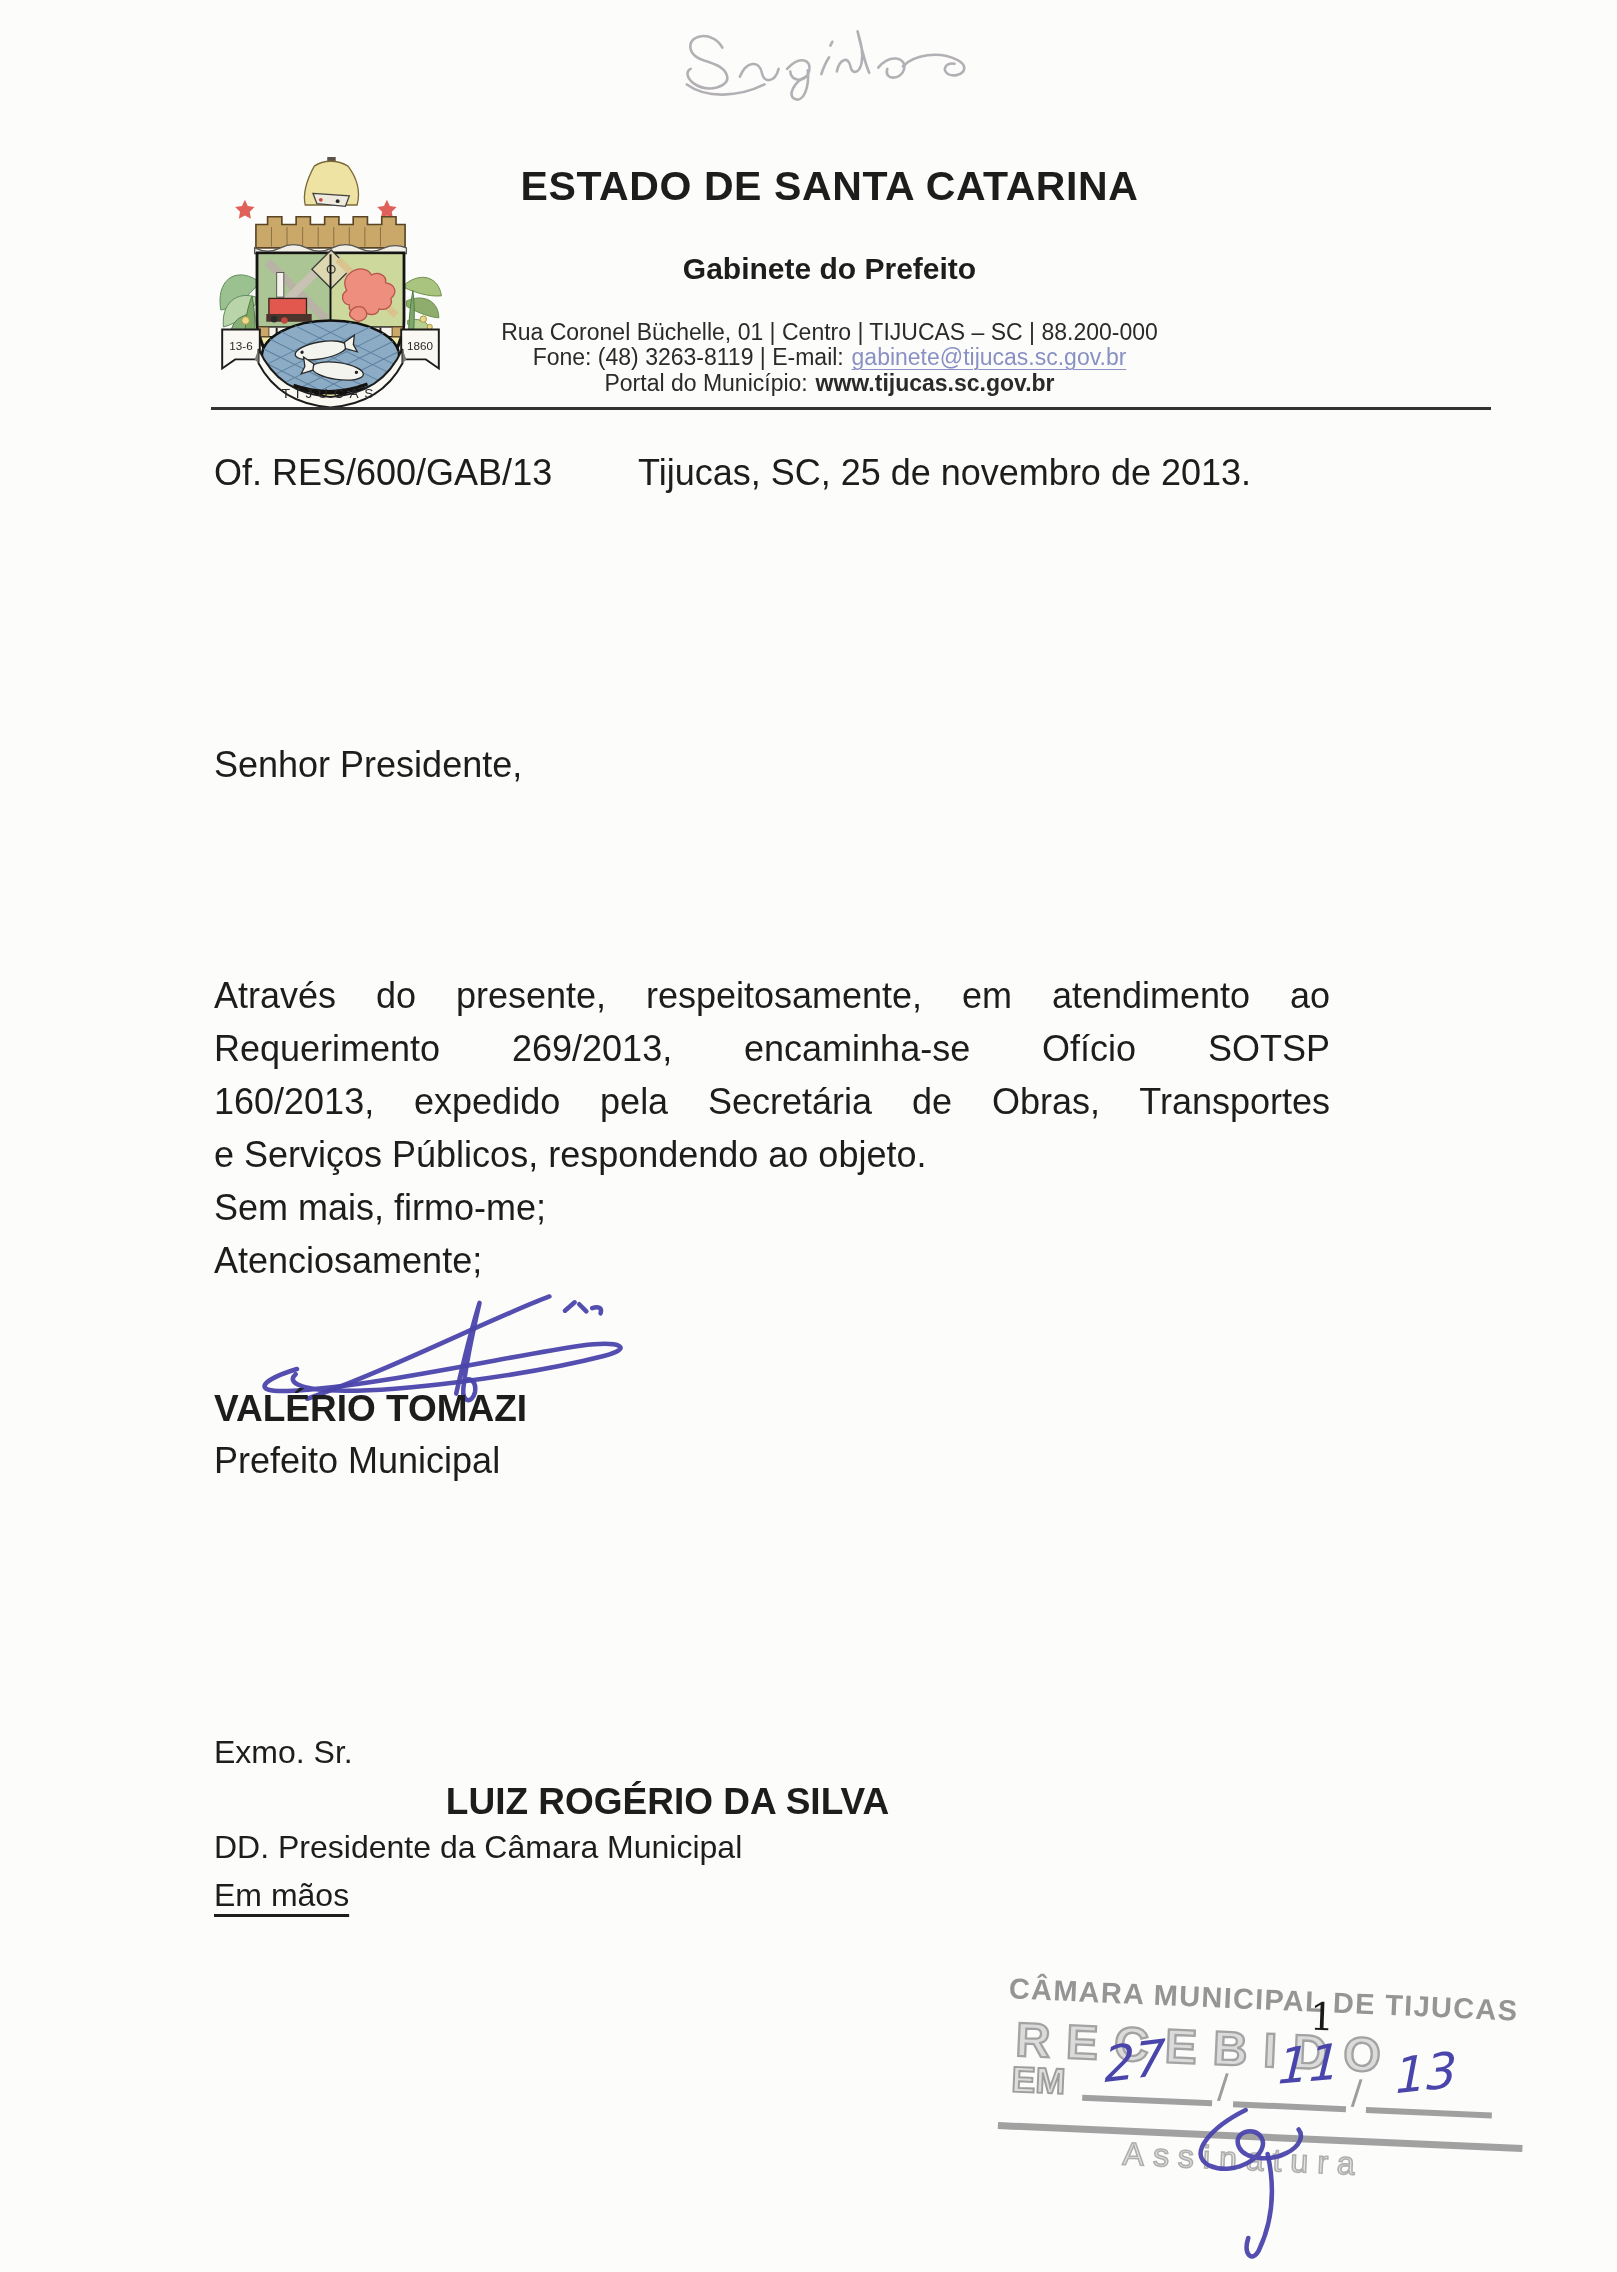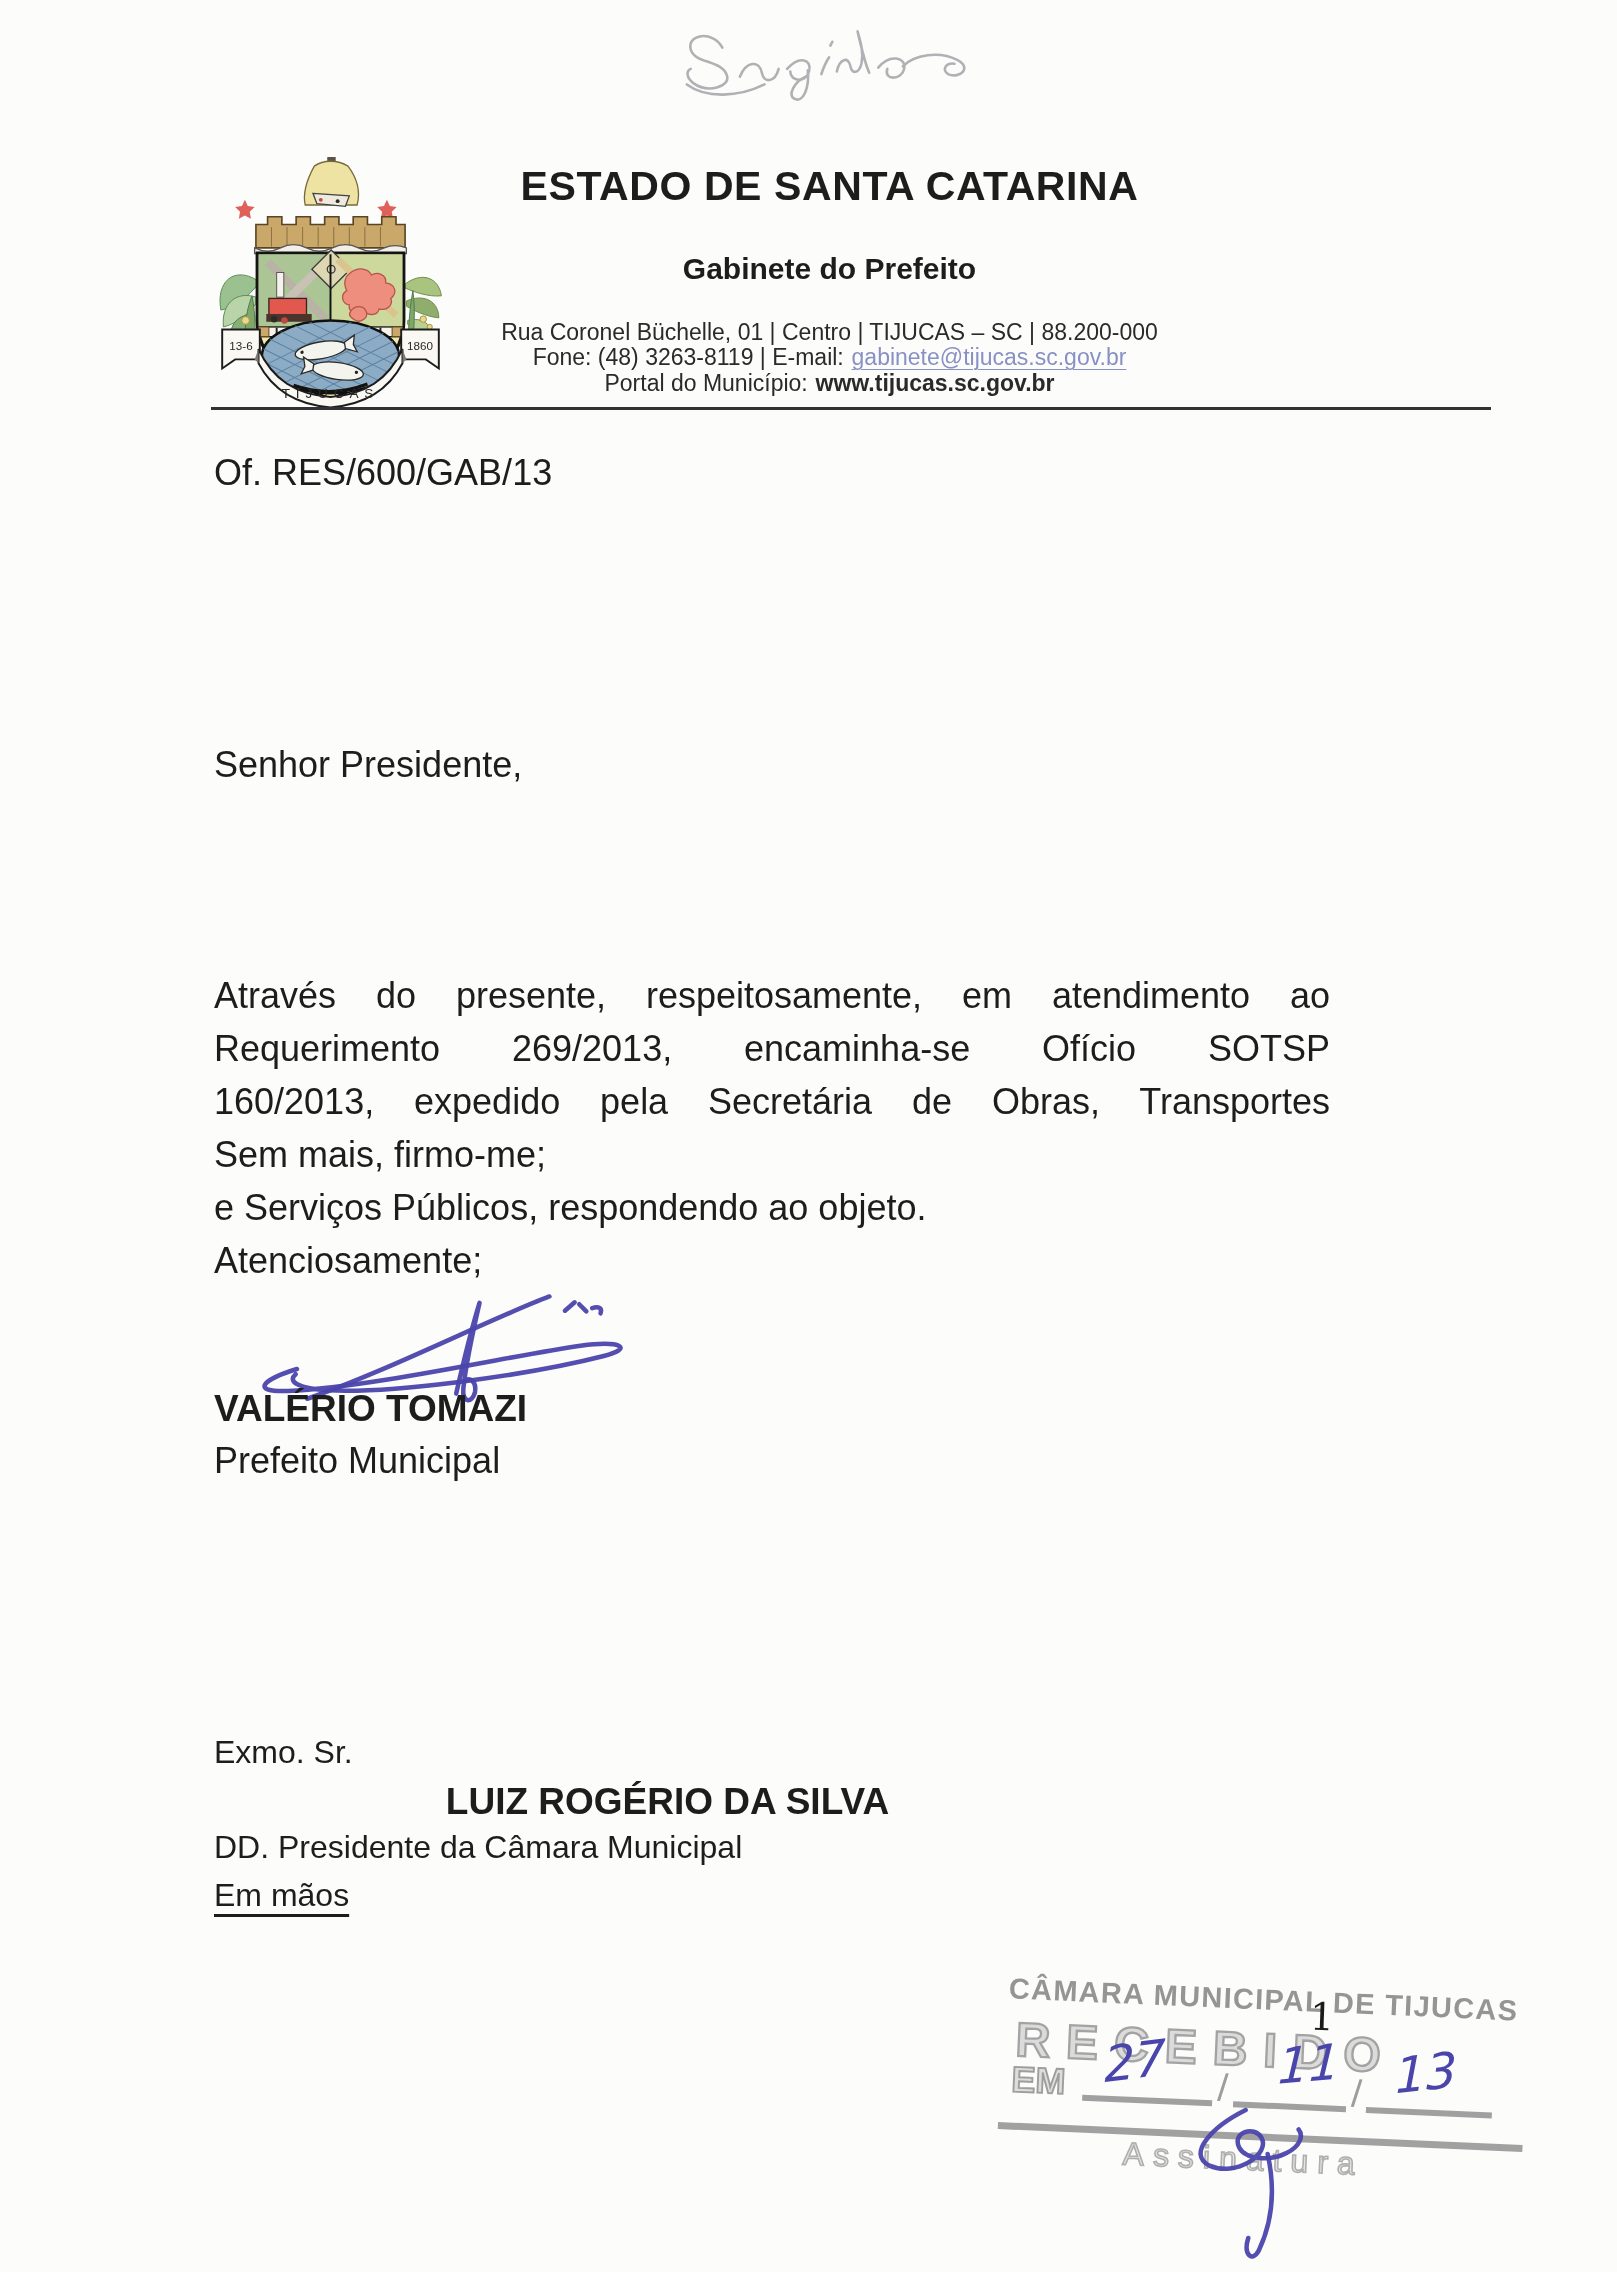--- a/index.html
+++ b/index.html
@@ -237,30 +237,31 @@
     </div>
     <div class="addr3">
       <span class="lbl">Portal do Município:</span><span class="bold">www.tijucas.sc.gov.br</span>
     </div>
   </div>
 
   <div class="rule"></div>
 
   <div class="refline">
     <span class="ref">Of. RES/600/GAB/13</span>
+    <span class="pdate">Tijucas, SC, 25 de novembro de 2013.</span>
   </div>
 
   <div class="salutation">Senhor Presidente,</div>
 
   <div class="bodyblock">
     <div class="bline just">Através do presente, respeitosamente, em atendimento ao</div>
     <div class="bline just">Requerimento 269/2013, encaminha-se Ofício SOTSP</div>
     <div class="bline just">160/2013, expedido pela Secretária de Obras, Transportes</div>
+    <div class="bline">e Serviços Públicos, respondendo ao objeto.</div>
     <div class="bline">Sem mais, firmo-me;</div>
-    <div class="bline">e Serviços Públicos, respondendo ao objeto.</div>
     <div class="bline">Atenciosamente;</div>
   </div>
 
   <svg class="sig-main" viewBox="0 0 680 190">
     <path class="ink" d="M92,122 C40,138 18,158 78,156 C210,150 430,100 530,86 C595,78 612,90 566,102 C440,134 230,160 140,155 C96,152 76,142 90,130"></path>
     <path class="ink" d="M108,168 C230,126 392,44 482,10"></path>
     <path class="ink" d="M338,160 C352,98 366,46 374,20 M374,20 C362,72 352,124 349,152 C347,174 362,176 367,158 C370,142 358,132 350,142"></path>
     <path class="ink" d="M506,32 l15,-13 M528,22 l11,11 M548,28 c9,-3 16,-1 13,8"></path>
   </svg>
 

